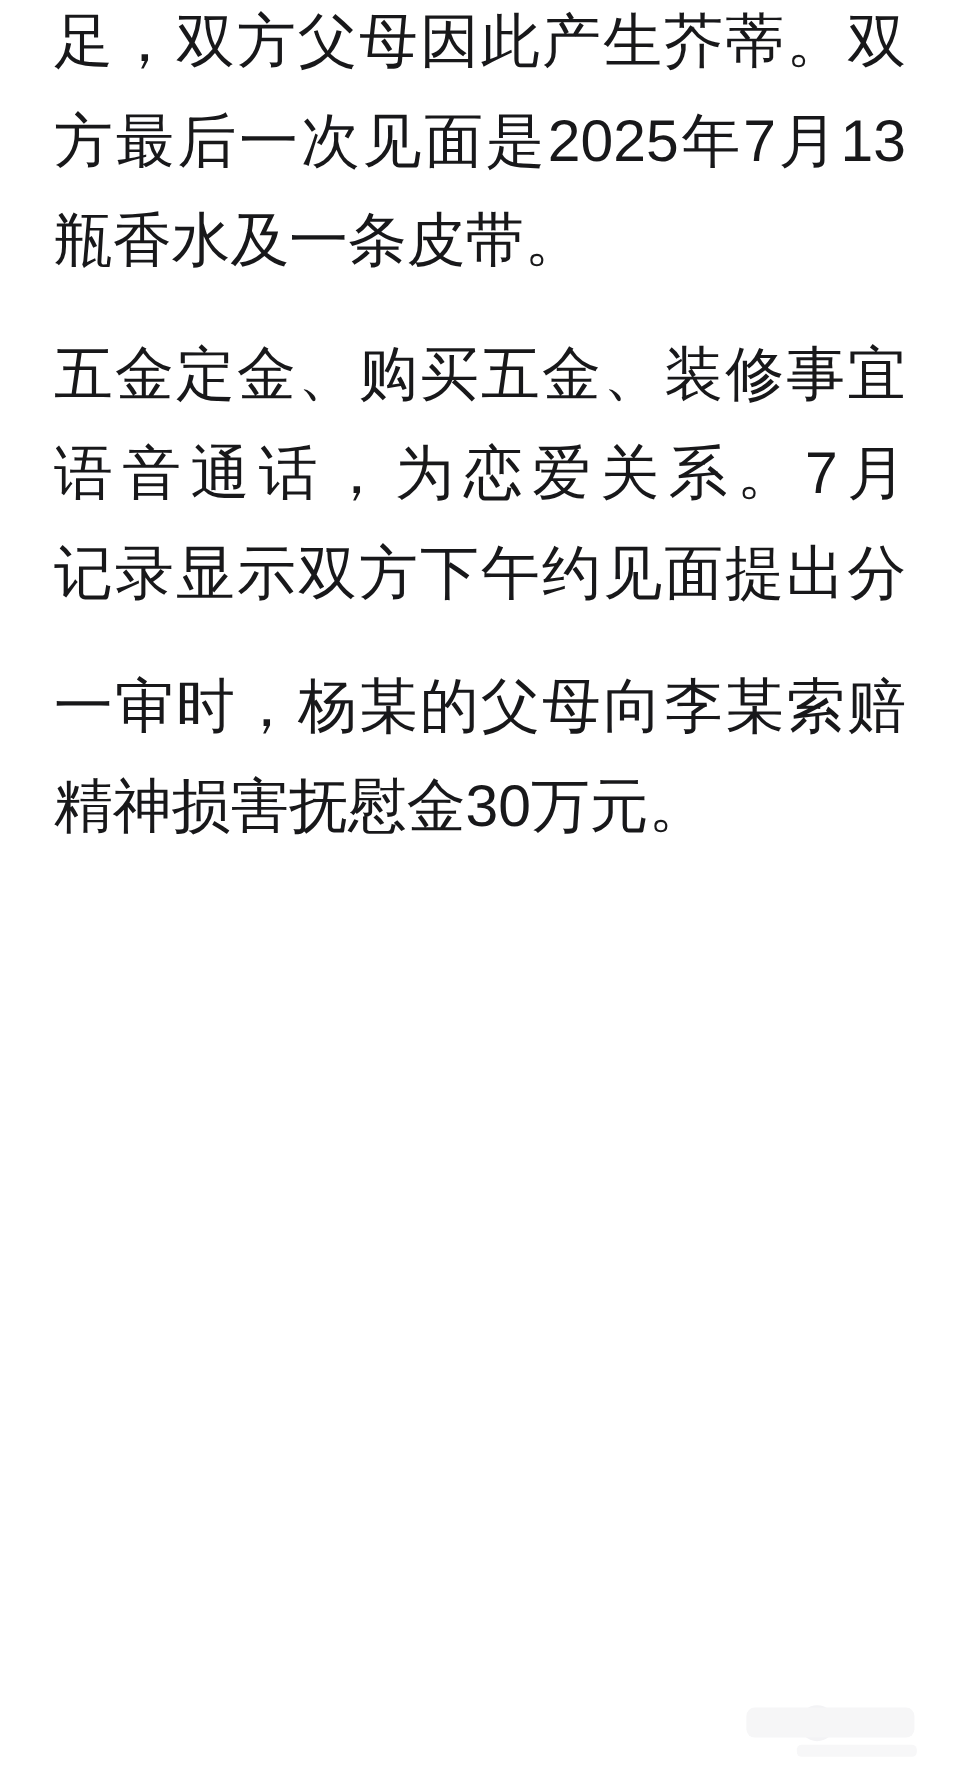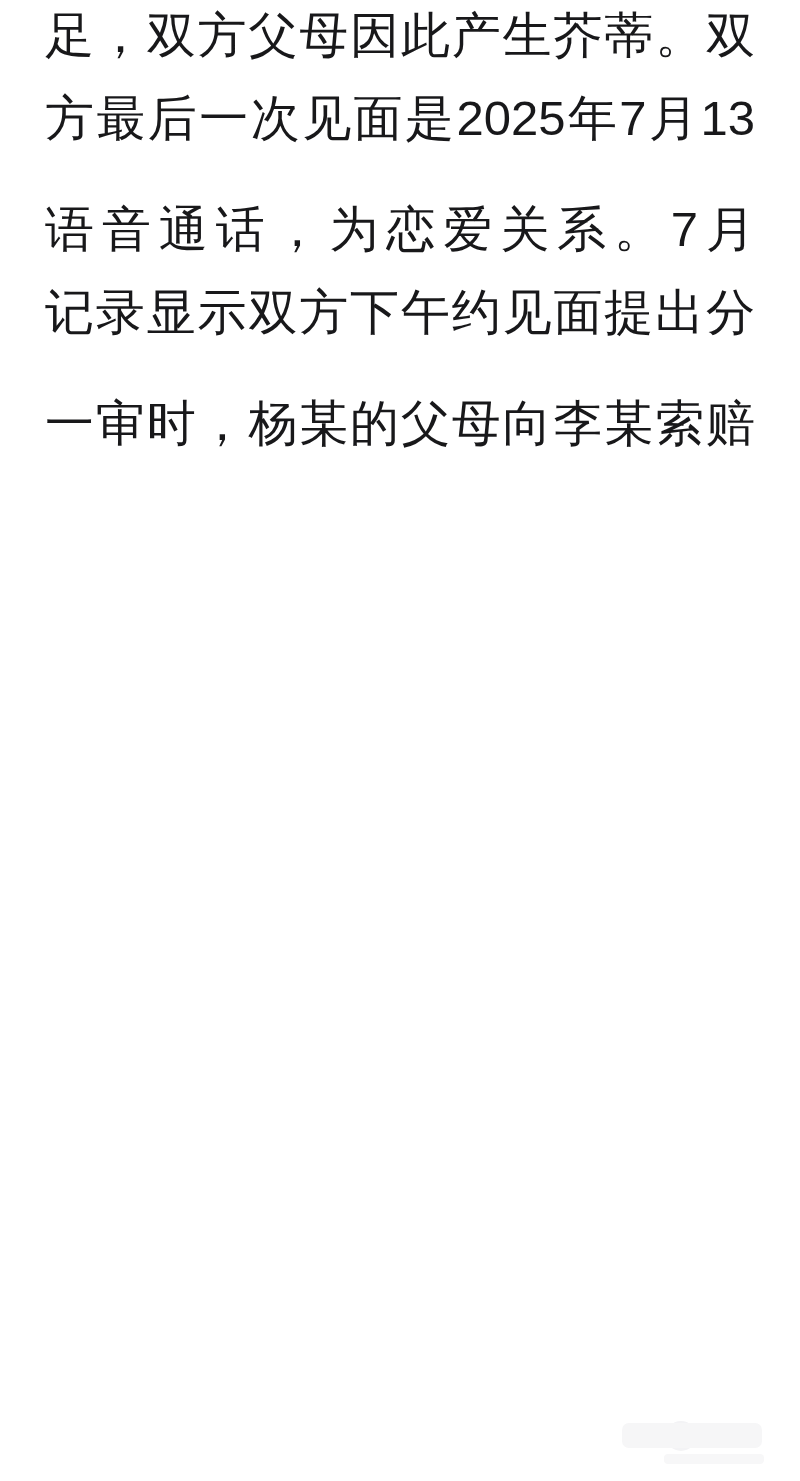--- a/index.html
+++ b/index.html
@@ -75,27 +75,30 @@
     background: #f7f7f8;
   }
 </style>
 </head>
 <body>
 
 <div class="article">
     <p class="para">
       <span class="line">足，双方父母因此产生芥蒂。双</span>
       <span class="line">方最后一次见面是2025年7月13</span>
+      <span class="line last">瓶香水及一条皮带。</span>
     </p>
     <p class="para">
+      <span class="line">五金定金、购买五金、装修事宜</span>
       <span class="line">语音通话，为恋爱关系。7月</span>
       <span class="line">记录显示双方下午约见面提出分</span>
     </p>
     <p class="para">
       <span class="line">一审时，杨某的父母向李某索赔</span>
+      <span class="line last">精神损害抚慰金30万元。</span>
     </p>
   </div>
 
 <div class="watermark">
   <span class="wm-dot"></span>
   <span class="wm-logo"></span>
   <span class="wm-sub"></span>
 </div>
 
 </body></html>

